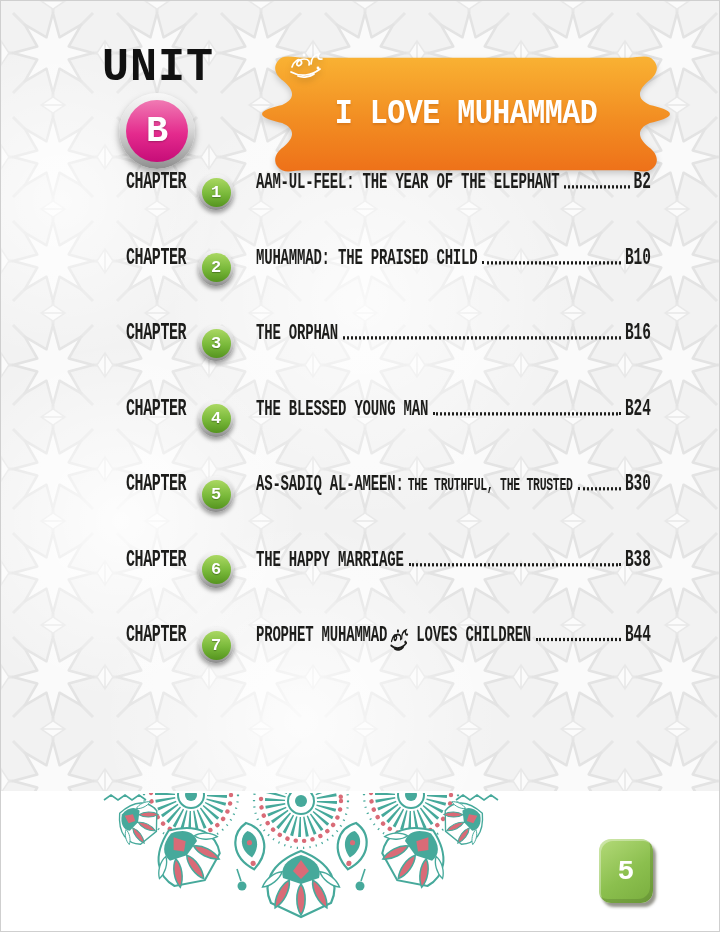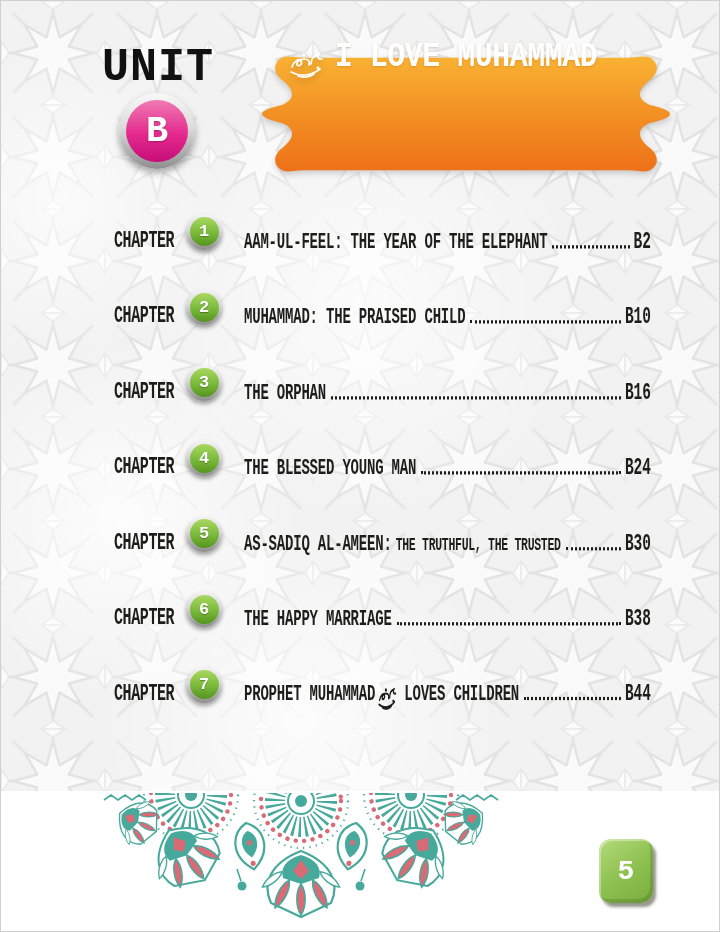--- a/index.html
+++ b/index.html
@@ -34,30 +34,30 @@
     background:linear-gradient(180deg,#f07ab3 0%,#e42a8d 55%,#c60d78 100%);
     display:flex;align-items:center;justify-content:center;
     color:#fff;font-size:37px;font-weight:bold;
     text-shadow:0 1px 2px rgba(0,0,0,.25);
   }
   
   .banner{position:absolute;left:257px;top:47px;width:416px;height:132px;}
   .banner svg{position:absolute;left:0;top:0;filter:drop-shadow(0 3px 3px rgba(0,0,0,.18));}
   .banner-content{
     position:absolute;left:30px;right:30px;top:0;height:132px;
-    display:flex;justify-content:center;gap:10px;
+    display:flex;align-items:center;justify-content:center;gap:10px;
   }
   .banner-title{
     color:#fff;font-size:30px;font-weight:bold;letter-spacing:-0.5px;
     transform:scaleY(1.18);white-space:nowrap;
     text-shadow:0 1px 2px rgba(150,70,0,.25);
   }
   
   .toc{position:absolute;left:113px;top:173px;width:537px;}
-  .row{height:75.5px;display:flex;align-items:flex-end;}
+  .row{height:75.5px;display:flex;align-items:flex-start;margin-left:12px;}
   .chapter-label{
     width:72px;flex:0 0 72px;font-size:15px;font-weight:bold;letter-spacing:-0.4px;
     transform:scaleY(1.6);color:#1d1d1b;
   }
   .badge{
     flex:0 0 36px;width:36px;height:36px;border-radius:50%;margin-left:0px;
     background:linear-gradient(180deg,#f5f5f5 0%,#d7d7d7 45%,#8d8d8d 100%);
     box-shadow:0 3px 4px rgba(0,0,0,.35);
     display:flex;align-items:center;justify-content:center;
   }

